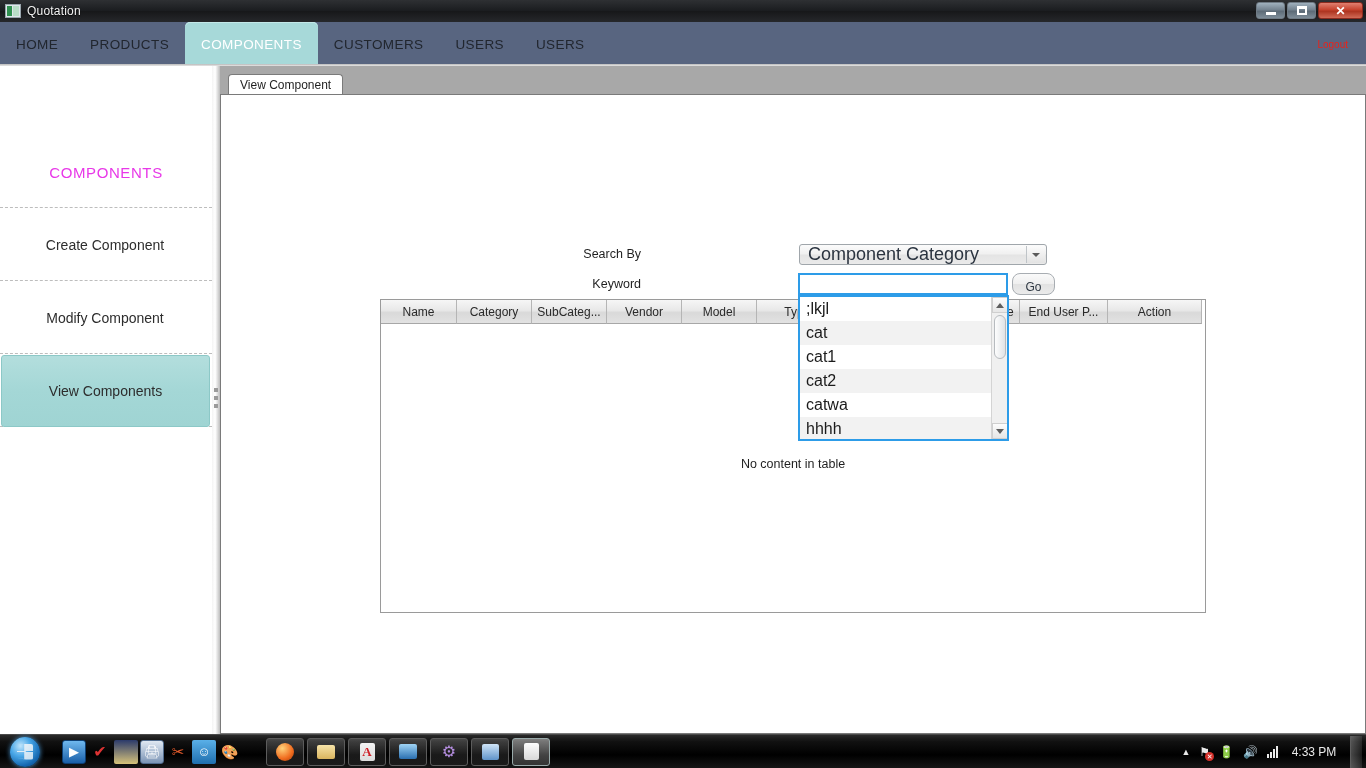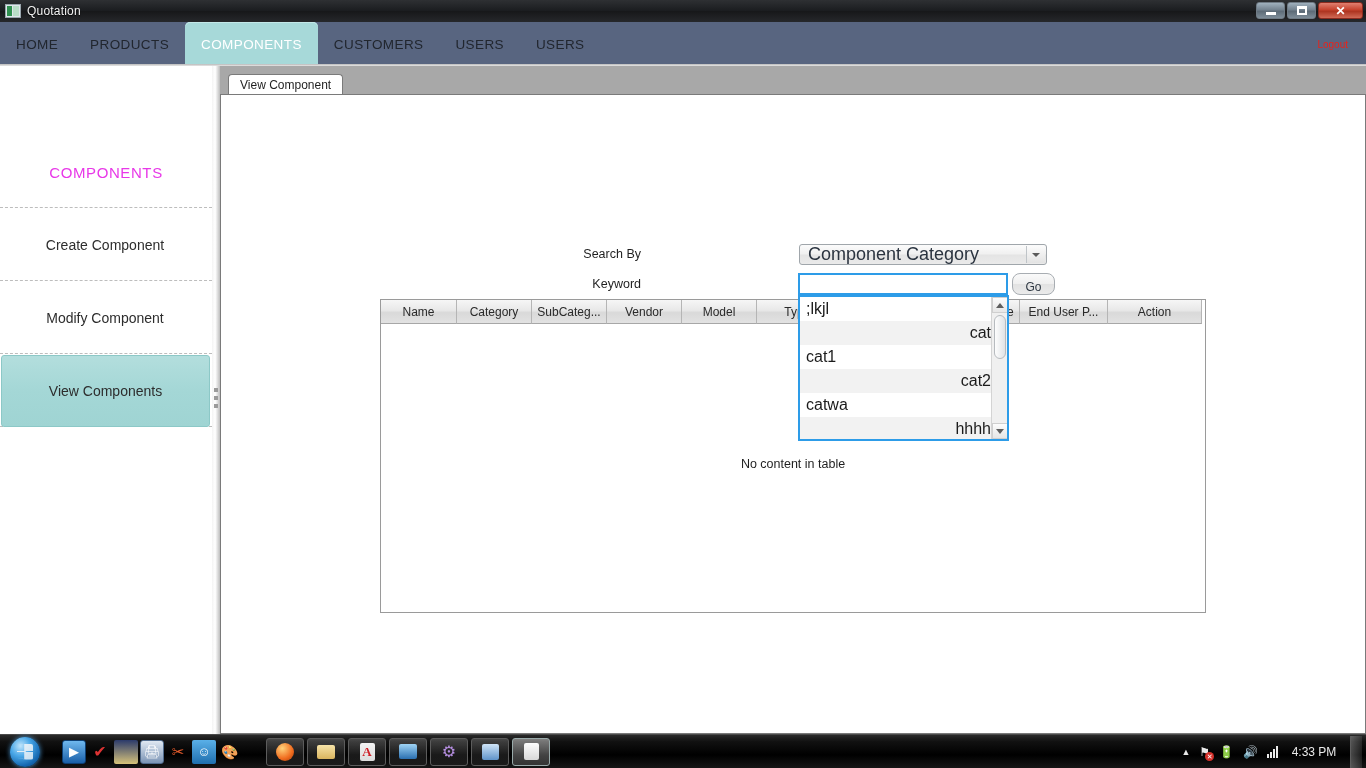--- a/index.html
+++ b/index.html
@@ -178,21 +178,21 @@
     border: 2px solid #2d9ce8; background: #ffffff;
     z-index: 40; overflow: hidden;
   }
   .ac-list { position: absolute; left: 0; top: 0; width: 191px; }
   .ac-item {
     height: 24px; padding-left: 6px;
     display: flex; align-items: center;
     font-size: 16px; color: #1b1b1b;
     background: #ffffff;
   }
-  .ac-item.alt { background: #f2f2f2; justify-content: flex-end; }
+  .ac-item.alt { background: #f2f2f2; }
   .ac-scroll {
     position: absolute; right: 0; top: 0; width: 16px; height: 142px;
     background: #f0f0f0; border-left: 1px solid #d4d4d4;
   }
   .ac-scroll-btn {
     position: absolute; left: 0; width: 16px; height: 16px;
     background: linear-gradient(to bottom, #fcfcfc, #e6e6e6);
     border: 1px solid #cfcfcf;
     display: flex; align-items: center; justify-content: center;
   }

